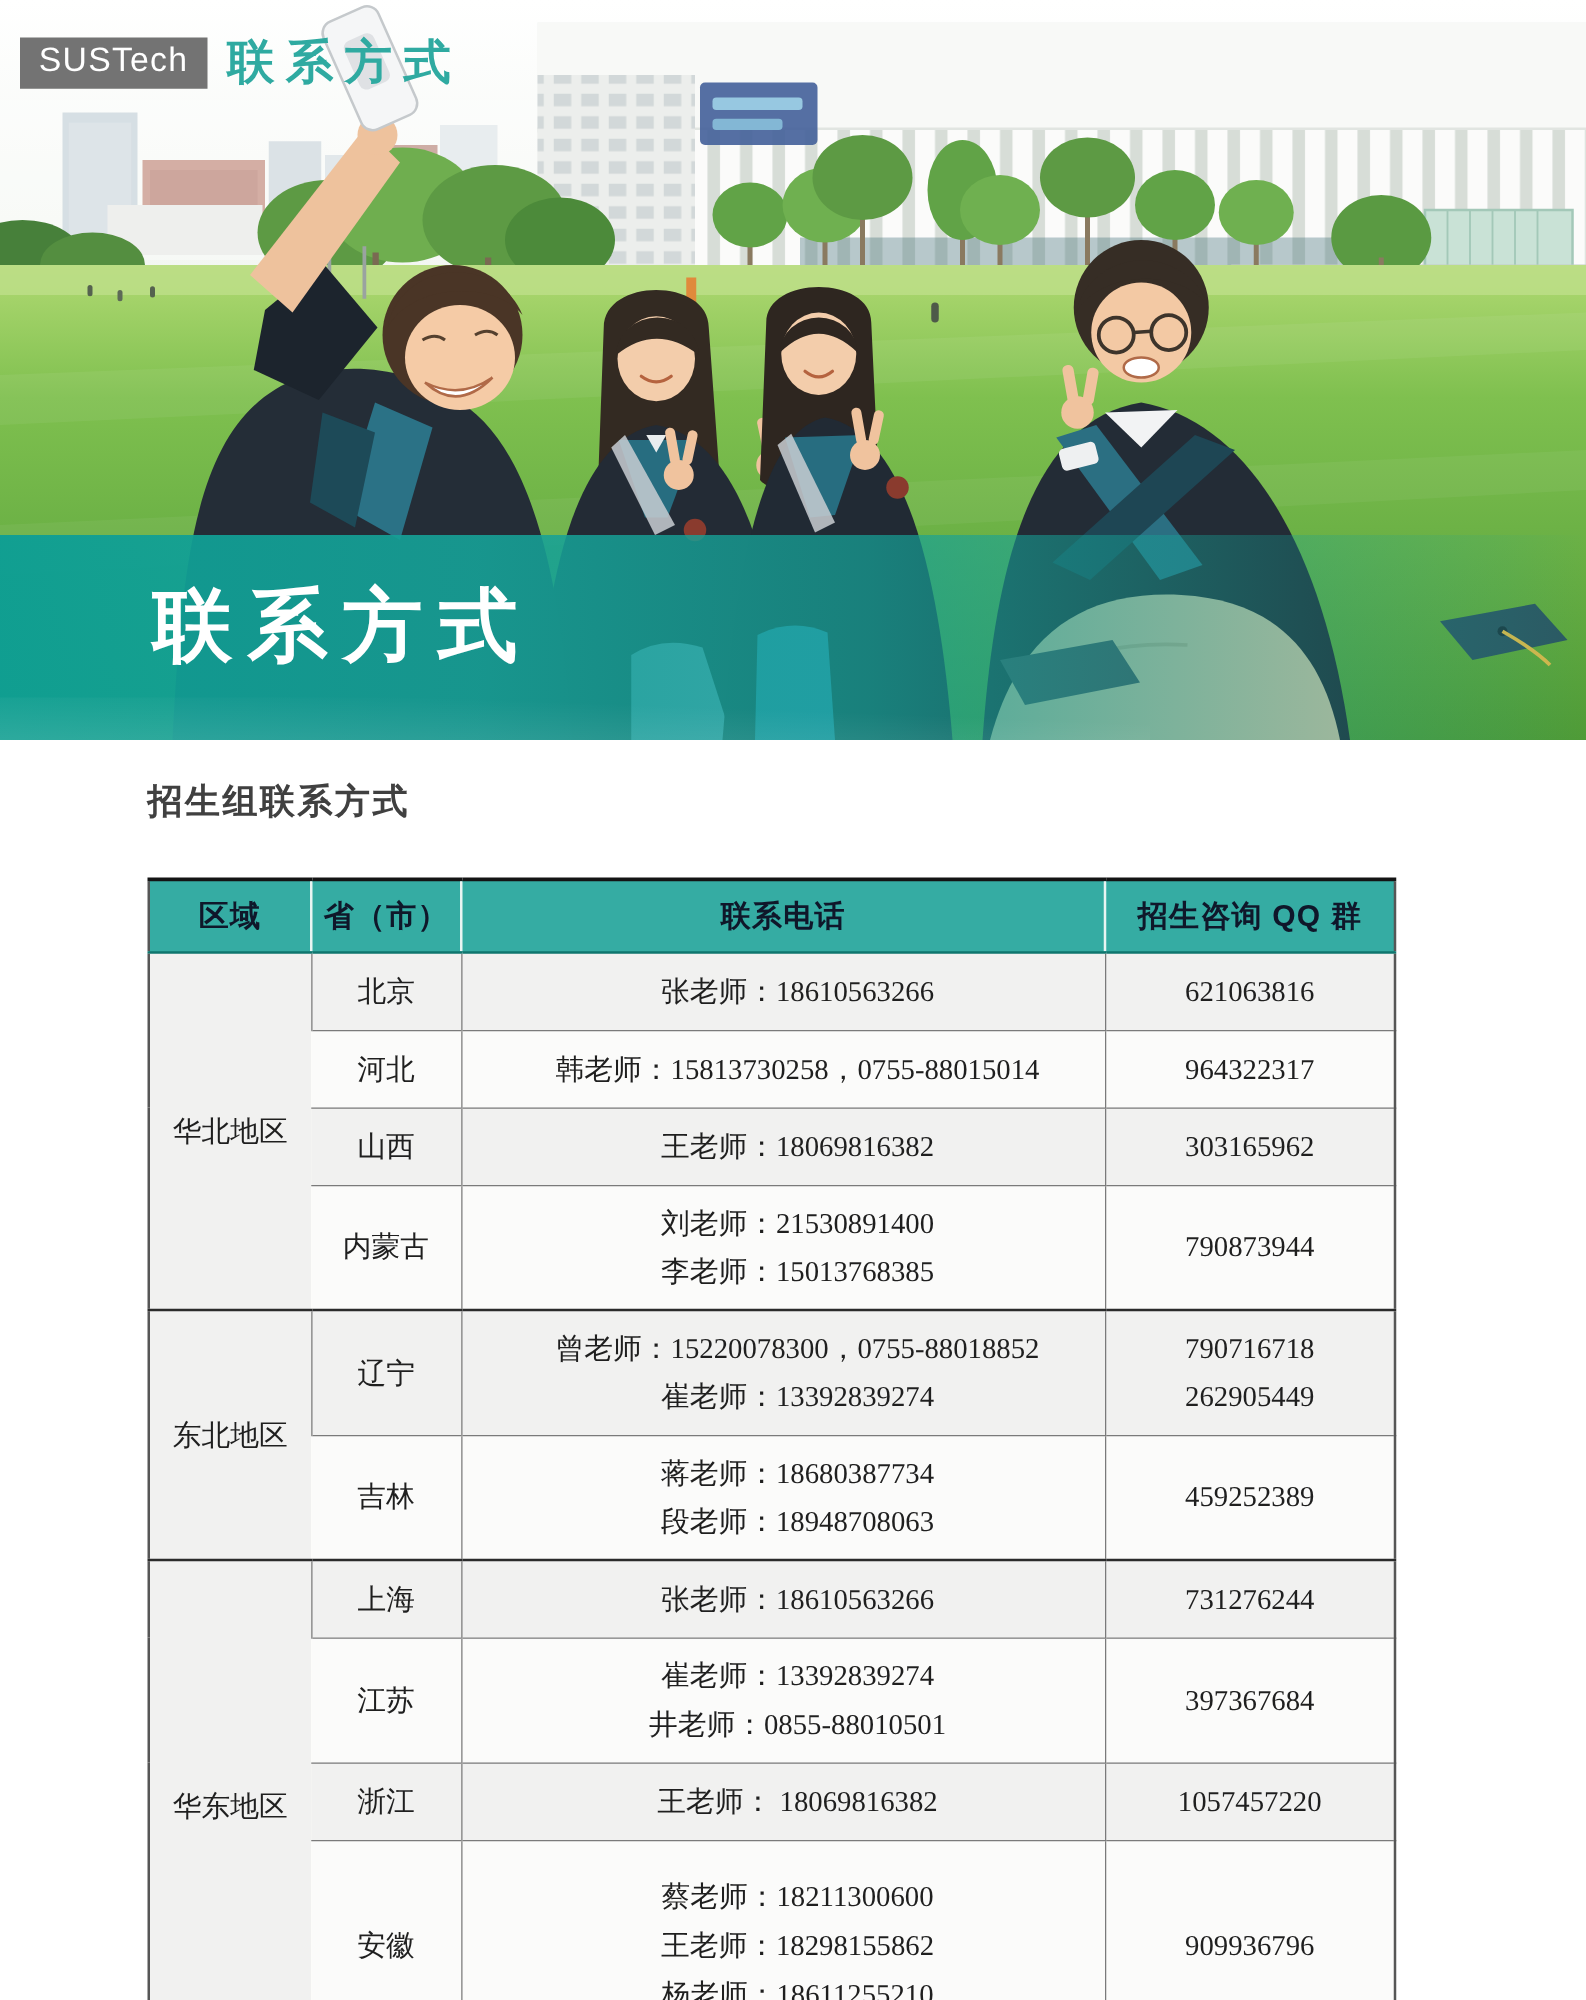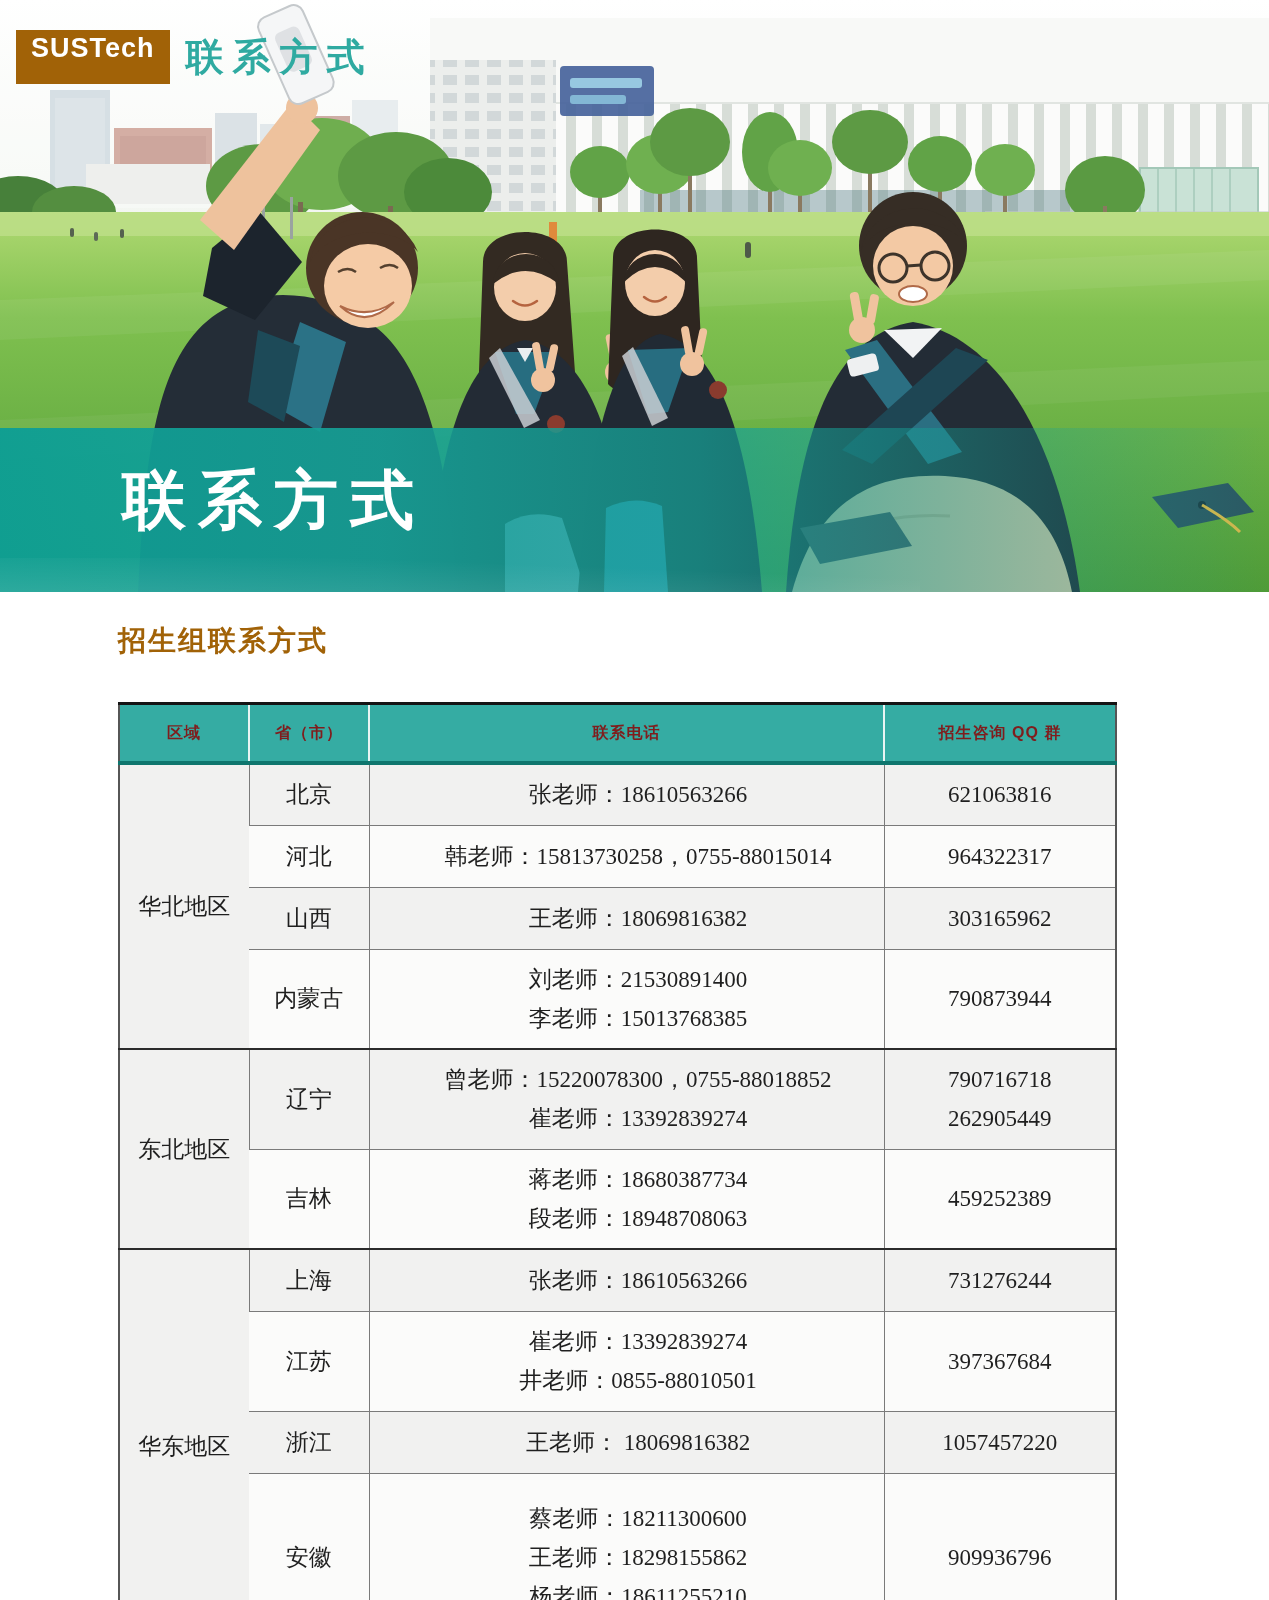--- a/index.html
+++ b/index.html
@@ -23,39 +23,39 @@
   .hero-overlay::after{
     content:"";position:absolute;left:0;bottom:0;width:920px;height:34px;
     background:linear-gradient(to top right, rgba(255,255,255,0.12), rgba(255,255,255,0) 70%);
   }
   .hero-title{
     position:absolute;left:122px;top:468px;margin:0;
     font-size:64px;font-weight:bold;color:#ffffff;letter-spacing:12px;line-height:1;
   }
   .brand-row{position:absolute;left:16px;top:30px;display:flex;align-items:center;}
   .badge{
-    background:#a16207;color:#ffffff;font-weight:bold;font-size:27px;
-    padding:4px 15px 20px 15px;letter-spacing:1px;line-height:1.1;
+    background:#737373;color:#ffffff;font-weight:normal;font-size:27px;
+    padding:4px 15px 7px 15px;letter-spacing:1px;line-height:1.1;
   }
   .topic{
     color:#2faaa1;font-weight:bold;font-size:38px;letter-spacing:9px;margin-left:16px;line-height:1;
   }
   
   .section-heading{
-    margin:30px 0 0 118px;font-size:28px;font-weight:bold;color:#a16207;letter-spacing:2px;
+    margin:30px 0 0 118px;font-size:28px;font-weight:bold;color:#404040;letter-spacing:2px;
   }
   
   table.contact{
     margin:42px 0 0 118px;border-collapse:collapse;table-layout:fixed;width:997px;
     border-left:2px solid #565656;border-right:2px solid #565656;border-bottom:2.5px solid #333333;
     font-size:23px;
   }
   table.contact thead th{
-    background:#35aca3;color:#7f1d1d;font-weight:bold;font-size:16px;height:54px;
-    border-top:3.5px solid #141414;border-bottom:4px solid #0f766e;border-left:2px solid #e9f5f3;
+    background:#35aca3;color:#0f172a;font-weight:bold;font-size:24px;height:54px;
+    border-top:3.5px solid #141414;border-bottom:2px solid #0f766e;border-left:2px solid #e9f5f3;
     letter-spacing:1px;
   }
   table.contact thead th:first-child{border-left:none;}
   table.contact td{
     border-left:1.5px solid #7a7a7a;border-top:1.5px solid #7a7a7a;
     text-align:center;vertical-align:middle;padding:3px;
   }
   table.contact td:first-child{border-left:none;}
   table.contact tbody tr:nth-child(odd) td{background:#f1f1f0;}
   table.contact tbody tr:nth-child(even) td{background:#fbfbfa;}

